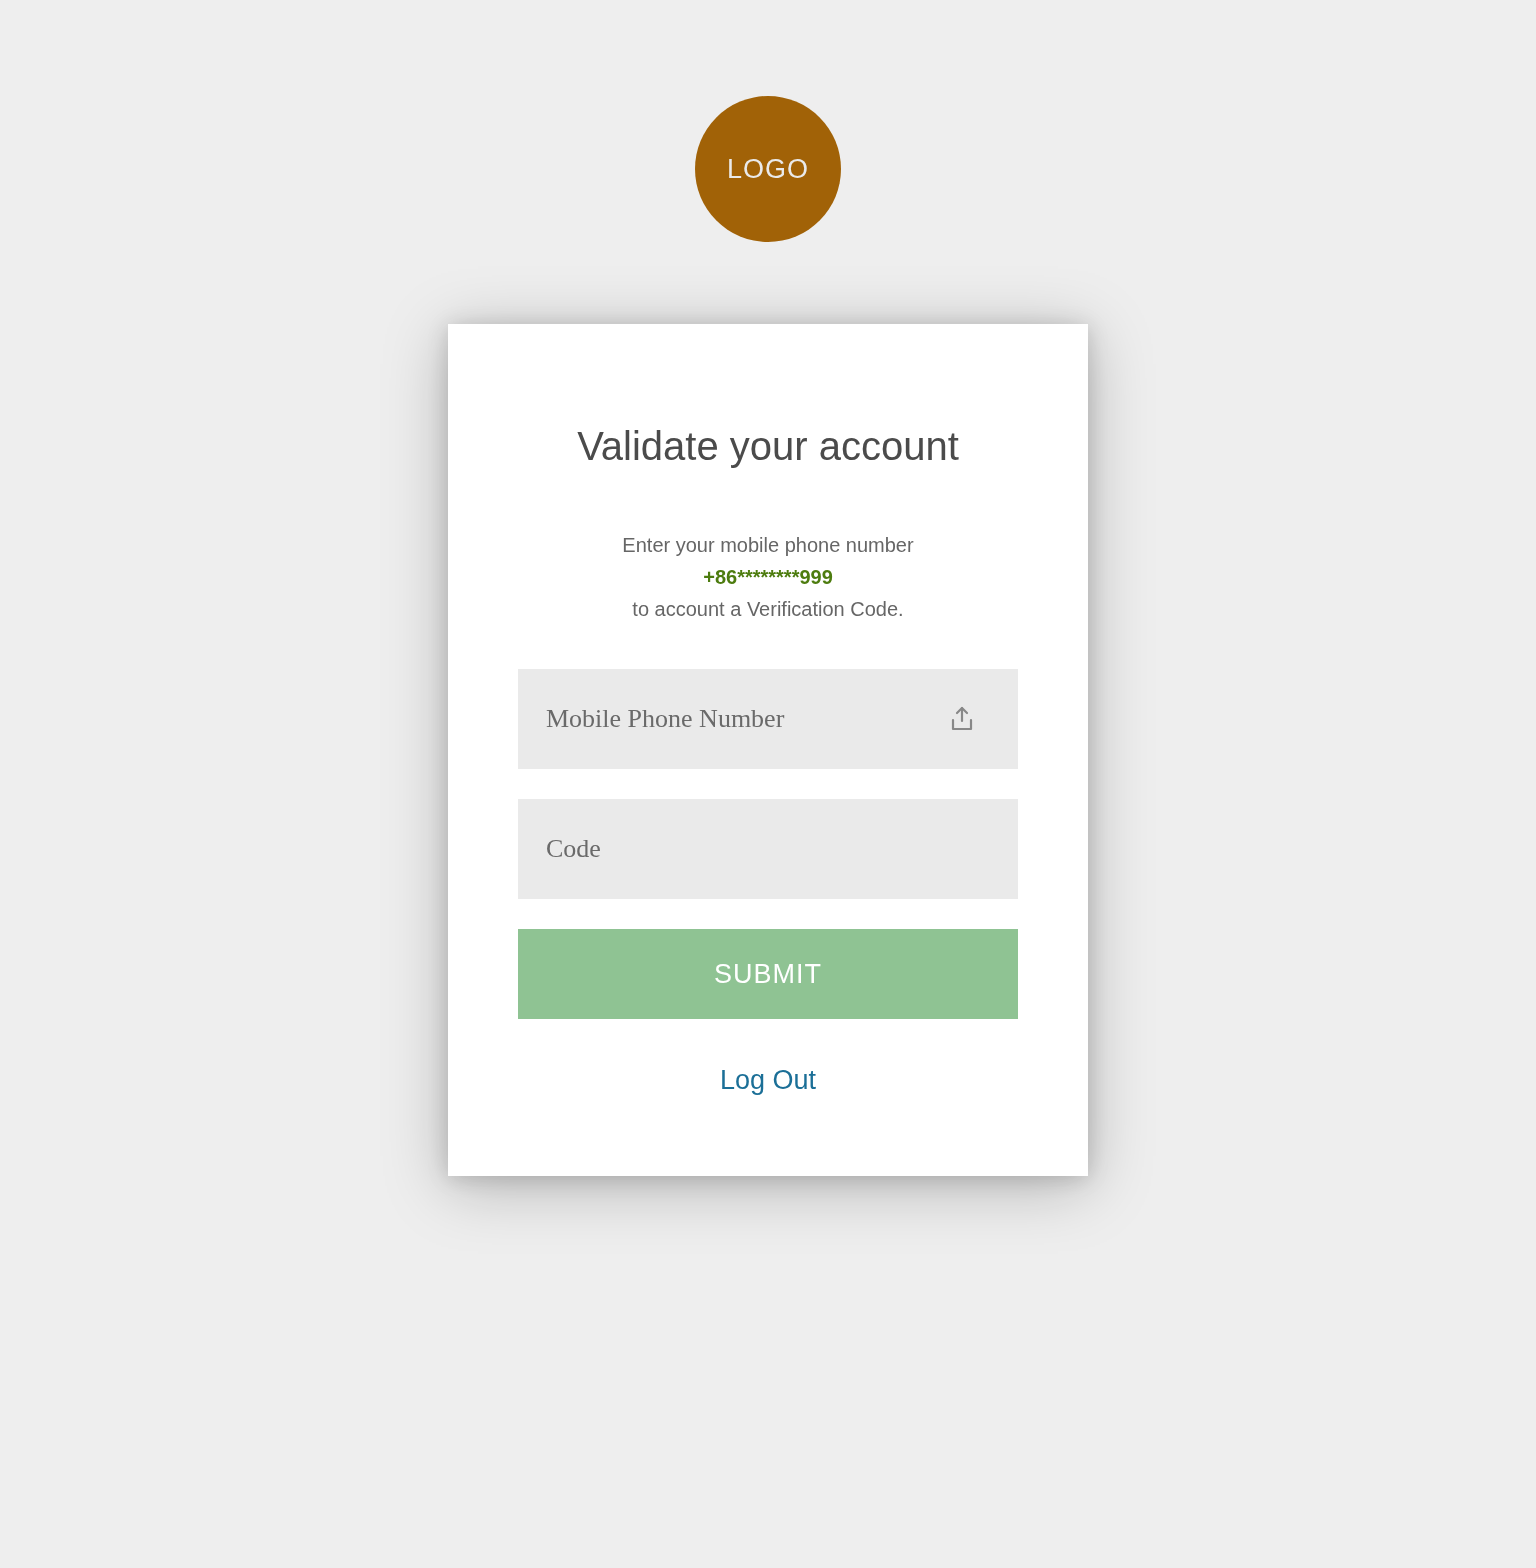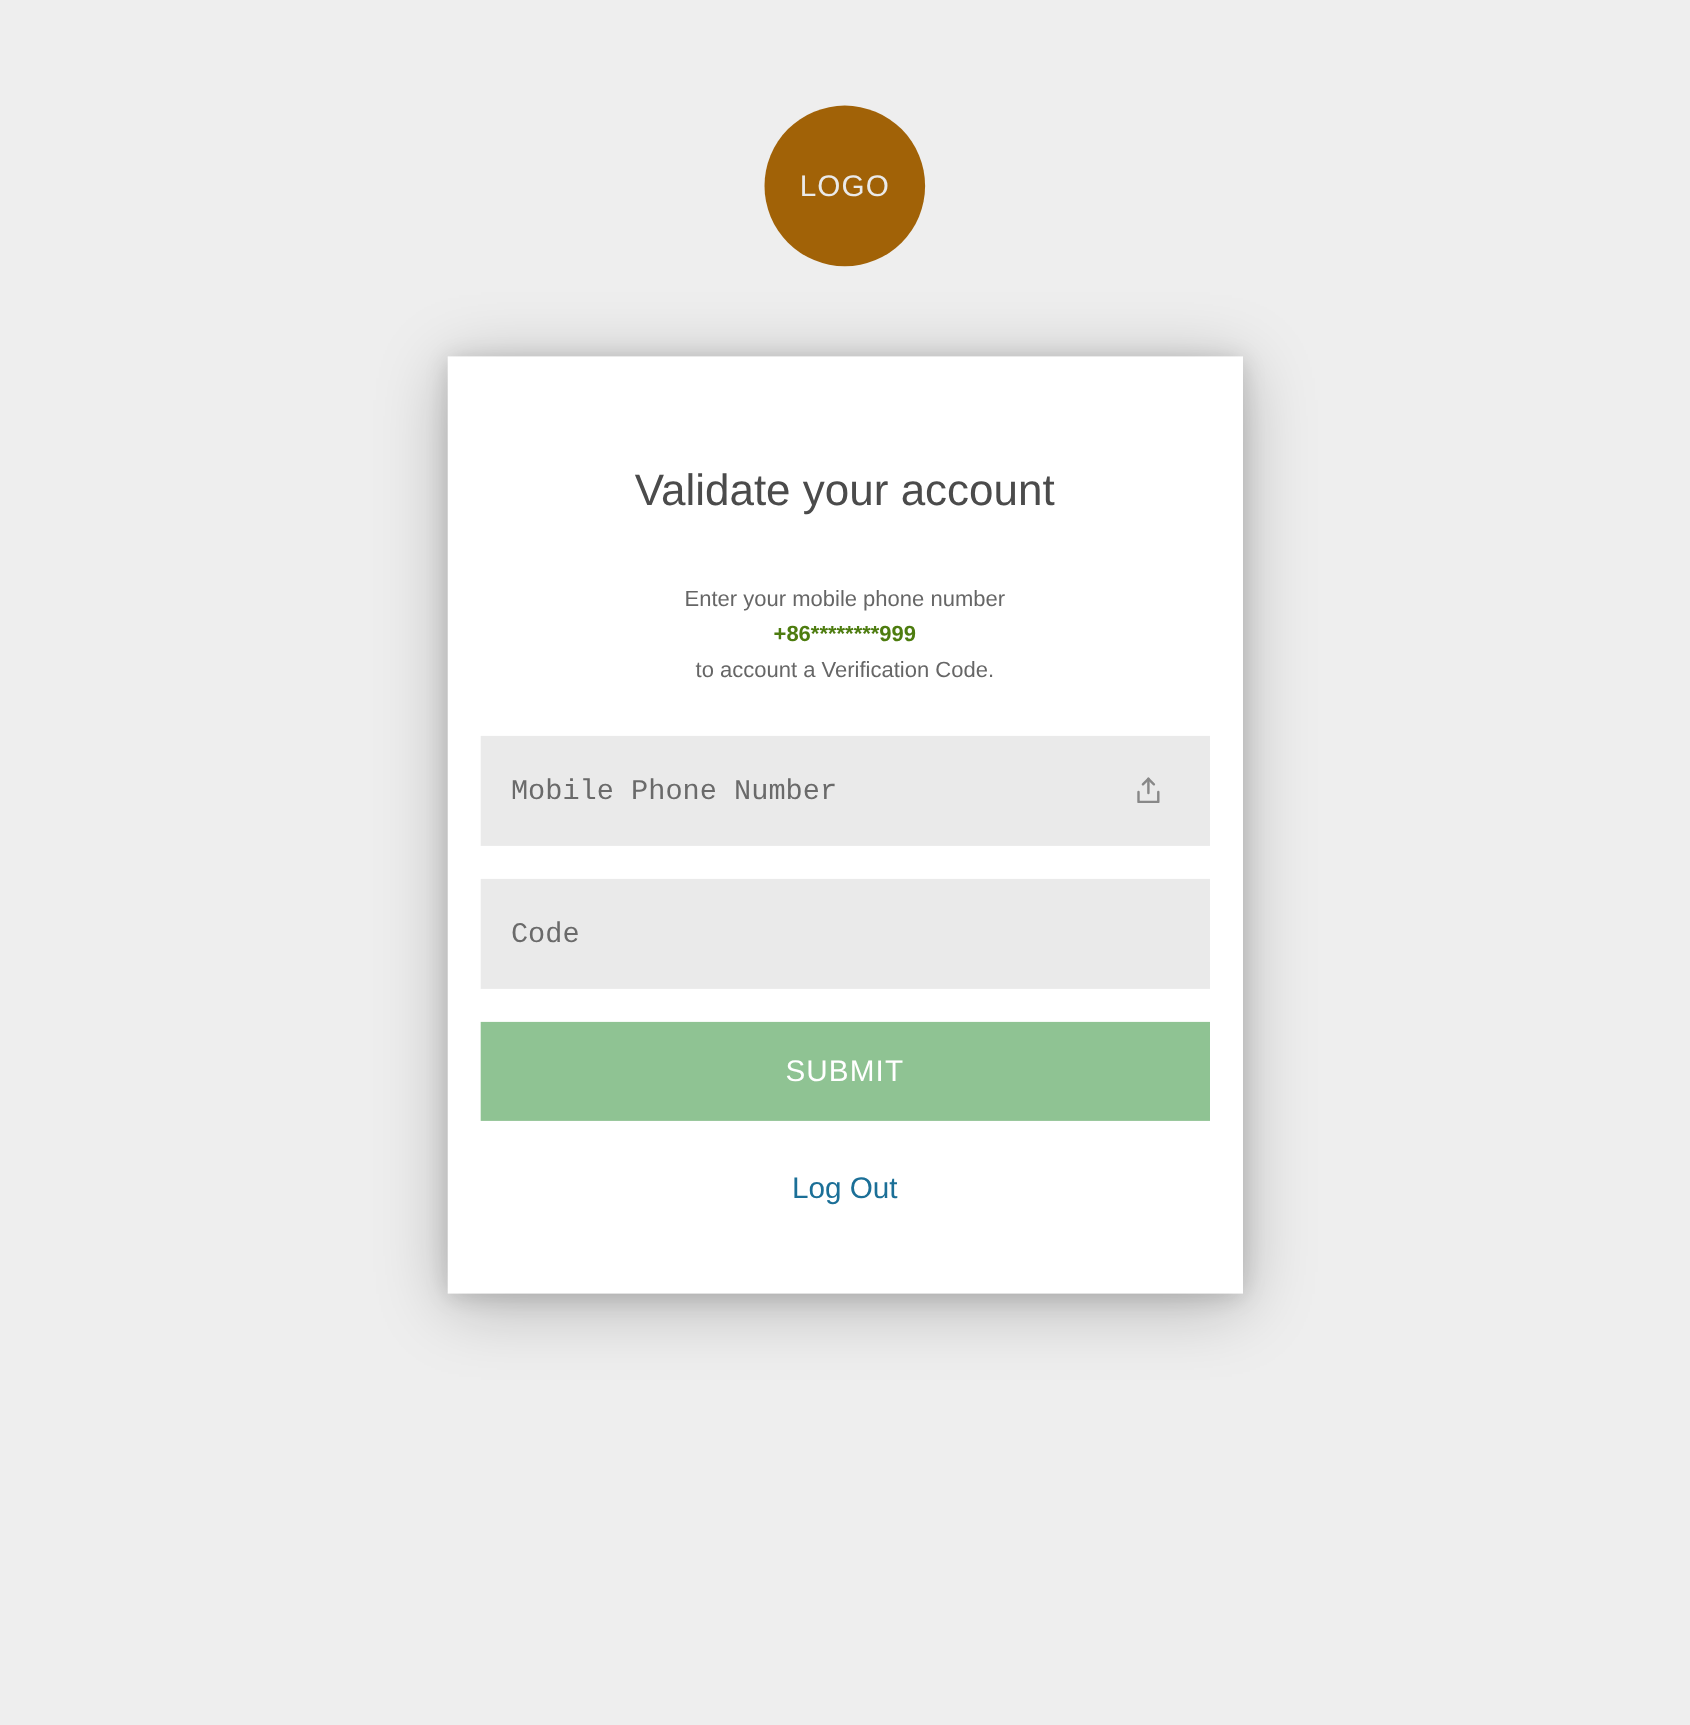--- a/index.html
+++ b/index.html
@@ -25,24 +25,24 @@
       align-items: center;
       justify-content: center;
       margin-top: 96px;
       color: #eaeaea;
       font-size: 27px;
       letter-spacing: 1px;
       font-weight: 400;
     }
     .card {
       background-color: #ffffff;
-      width: 723px;
+      width: 640px;
       margin-top: 82px;
       box-shadow: 0 10px 60px rgba(0,0,0,0.25), 0 2px 20px rgba(0,0,0,0.15);
-      padding: 100px 30px 80px;
+      padding: 100px 70px 80px;
       text-align: center;
     }
     .title {
       font-size: 40px;
       color: #4b4b4b;
       font-weight: 400;
       margin-bottom: 60px;
     }
     .instruction {
       font-size: 20px;
@@ -60,21 +60,21 @@
     }
     .input-field {
       width: 100%;
       height: 100px;
       background-color: #eaeaea;
       border: none;
       outline: none;
       font-size: 26px;
       color: #5f5f5f;
       padding: 0 28px;
-      font-family: Liberation Mono, monospace;
+      font-family: Liberation Serif, serif;
     }
     .input-field::placeholder {
       color: #6a6a6a;
     }
     .upload-icon {
       position: absolute;
       right: 44px;
       top: 50%;
       transform: translateY(-50%);
       color: #888888;

